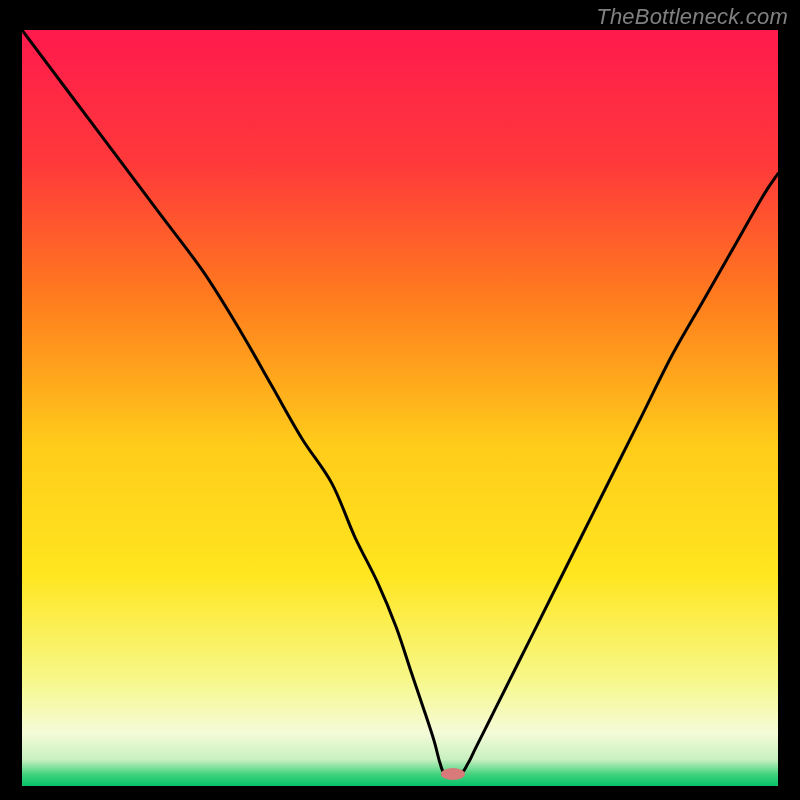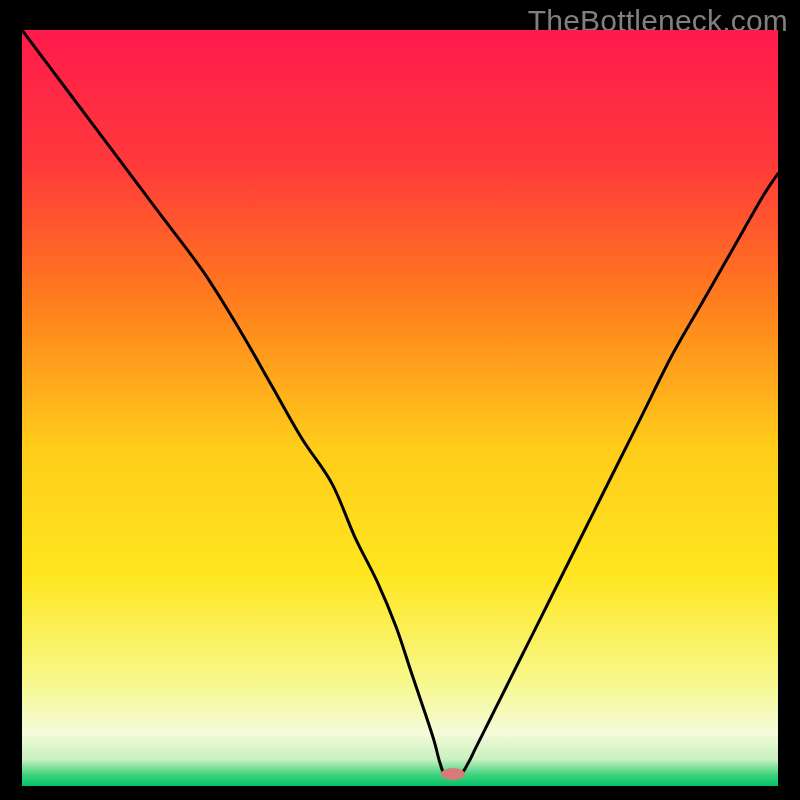--- a/index.html
+++ b/index.html
@@ -17,23 +17,24 @@
     top: 0;
     width: 800px;
     height: 800px;
     background: #000;
   }
   .watermark {
     position: absolute;
     top: 4px;
     right: 12px;
     color: #808080;
-    font-size: 30px;
+    font-size: 22px;
     font-weight: 500;
     letter-spacing: 0.2px;
+    font-style: italic;
   }
   .plot {
     position: absolute;
     left: 22px;
     top: 30px;
     width: 756px;
     height: 756px;
   }
   .plot svg {
     display: block;

